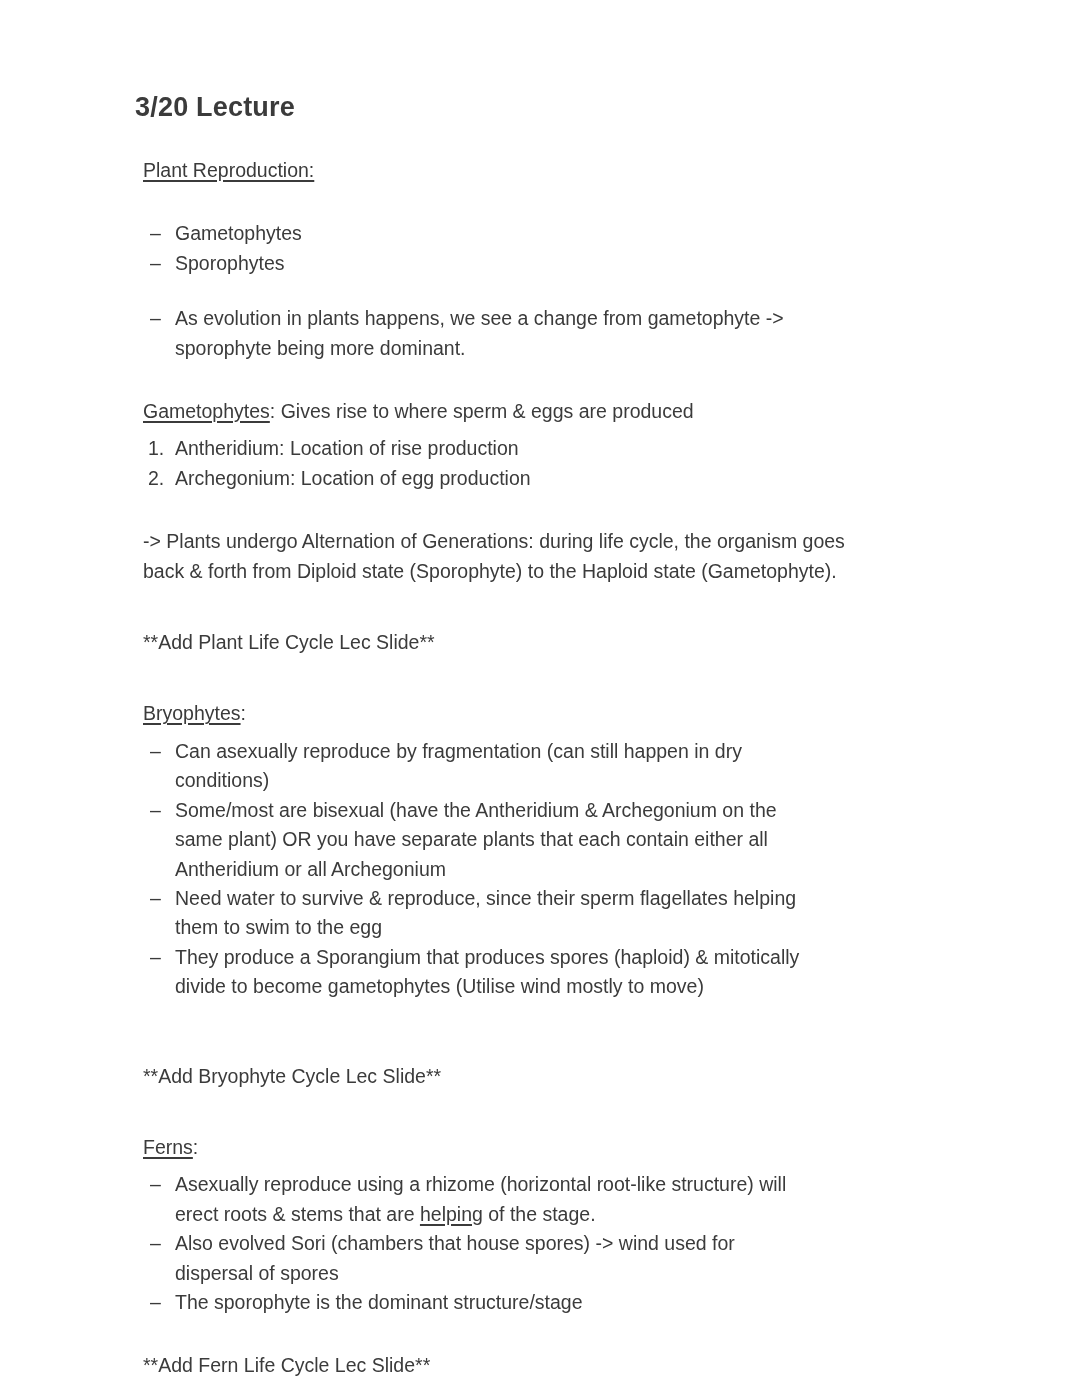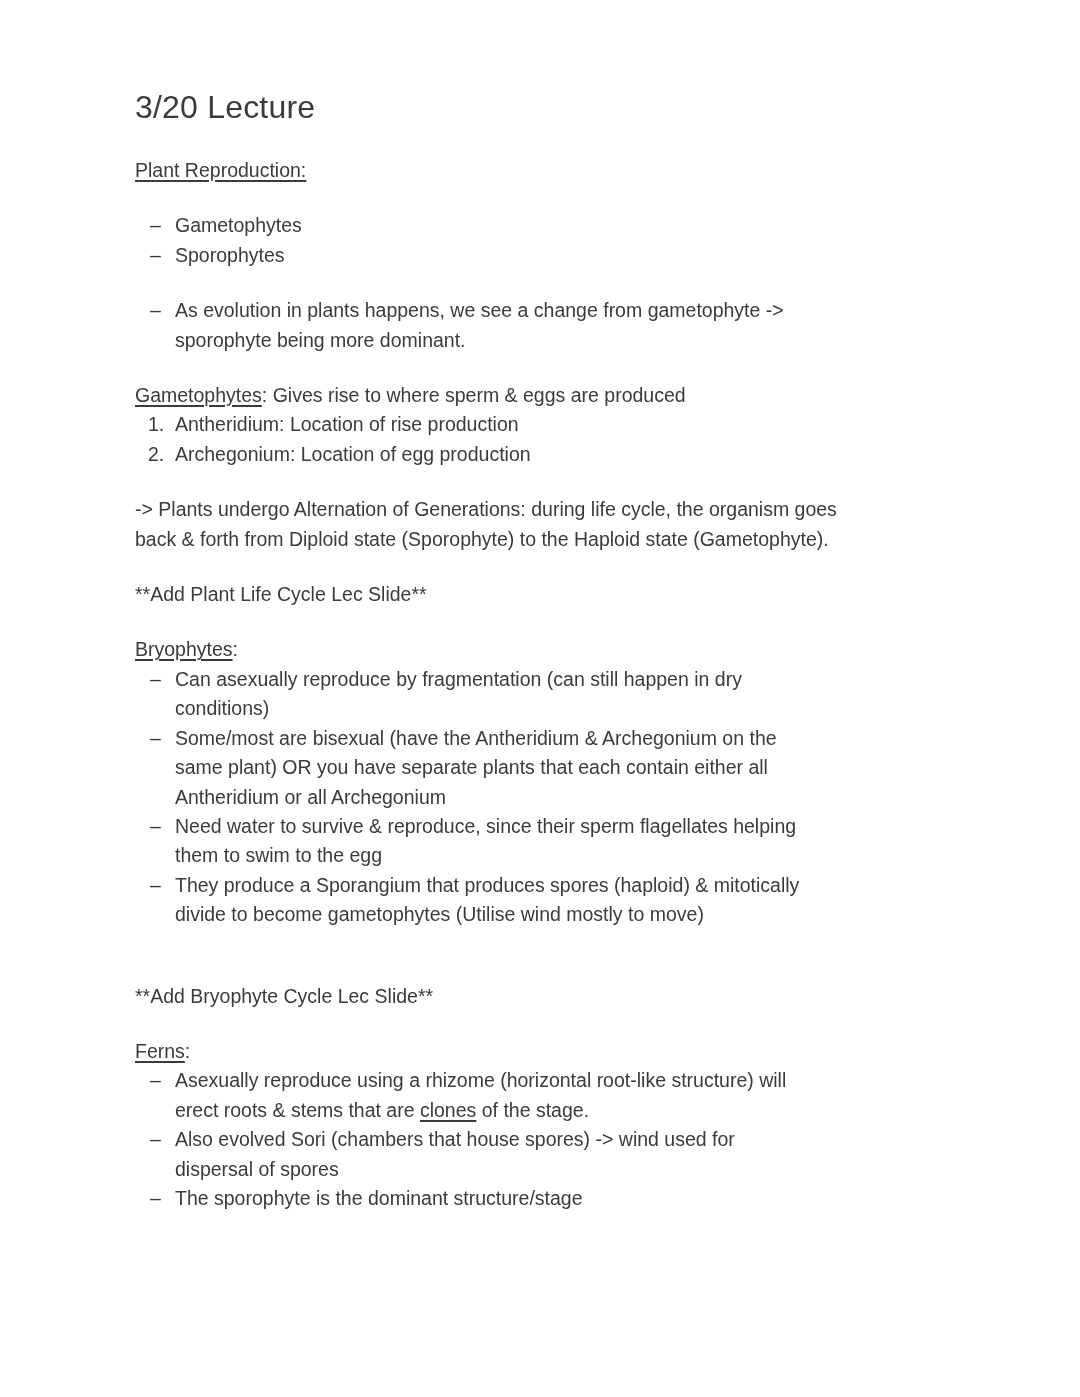--- a/index.html
+++ b/index.html
@@ -16,29 +16,29 @@
   .page {
     box-sizing: border-box;
     width: 1080px;
     height: 1397px;
     padding: 90px 135px 0 135px;
     color: #3b3b3b;
     font-size: 19.5px;
     line-height: 29.4px;
   }
   .doc-title {
-    font-size: 32px;
+    font-size: 27px;
     line-height: 34px;
-    font-weight: 400;
+    font-weight: 700;
     letter-spacing: 0.2px;
     margin: 0 0 32px 0;
     color: #3b3b3b;
   }
   .para {
-    margin: 0;
+    margin: 8px;
     white-space: pre-line;
   }
   .gap { height: 26px; }
   .row { display: flex; align-items: flex-start; }
   .marker {
     flex: 0 0 40px;
     box-sizing: border-box;
     padding-left: 15px;
   }
   .num {
@@ -136,28 +136,29 @@
   <div class="gap"></div>
 
   <p class="para">**Add Bryophyte Cycle Lec Slide**</p>
 
   <div class="gap"></div>
 
   <p class="para"><span class="u">Ferns</span><span>:</span></p>
   <div class="row">
     <span class="marker">–</span>
     <span class="btext"><span>Asexually reproduce using a rhizome (horizontal root-like structure) will
-erect roots &amp; stems that are </span><span class="u">clones</span><span> of the stage.</span></span>
+erect roots &amp; stems that are </span><span class="u">helping</span><span> of the stage.</span></span>
   </div>
   <div class="row">
     <span class="marker">–</span>
     <span class="btext">Also evolved Sori (chambers that house spores) -&gt; wind used for
 dispersal of spores</span>
   </div>
   <div class="row">
     <span class="marker">–</span>
     <span class="btext">The sporophyte is the dominant structure/stage</span>
   </div>
 
   <div class="gap"></div>
 
+  <p class="para">**Add Fern Life Cycle Lec Slide**</p>
 
 </div>
 
 </body></html>

